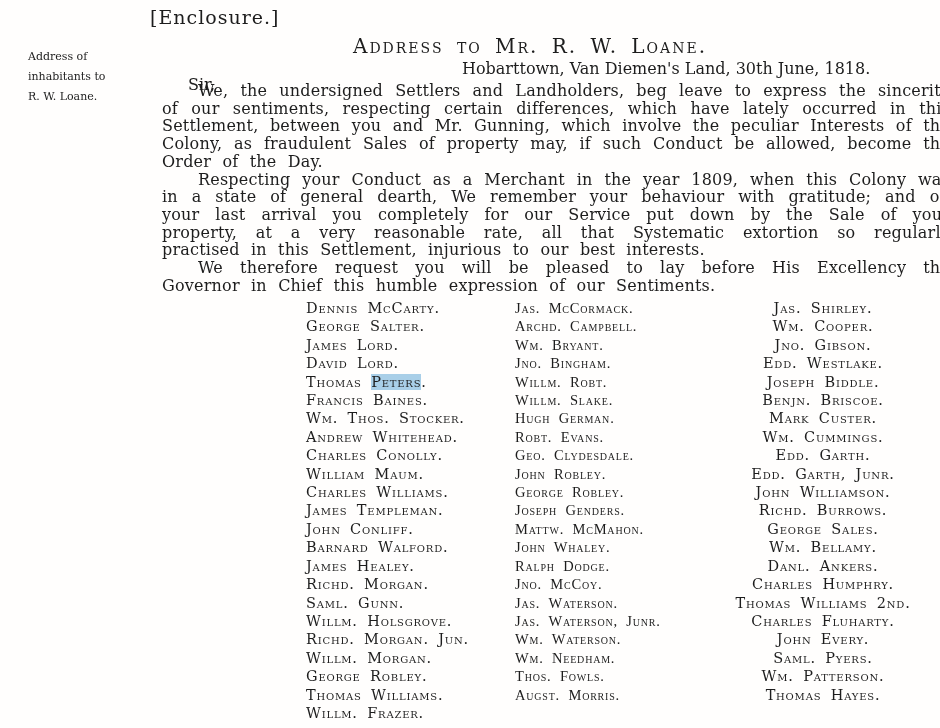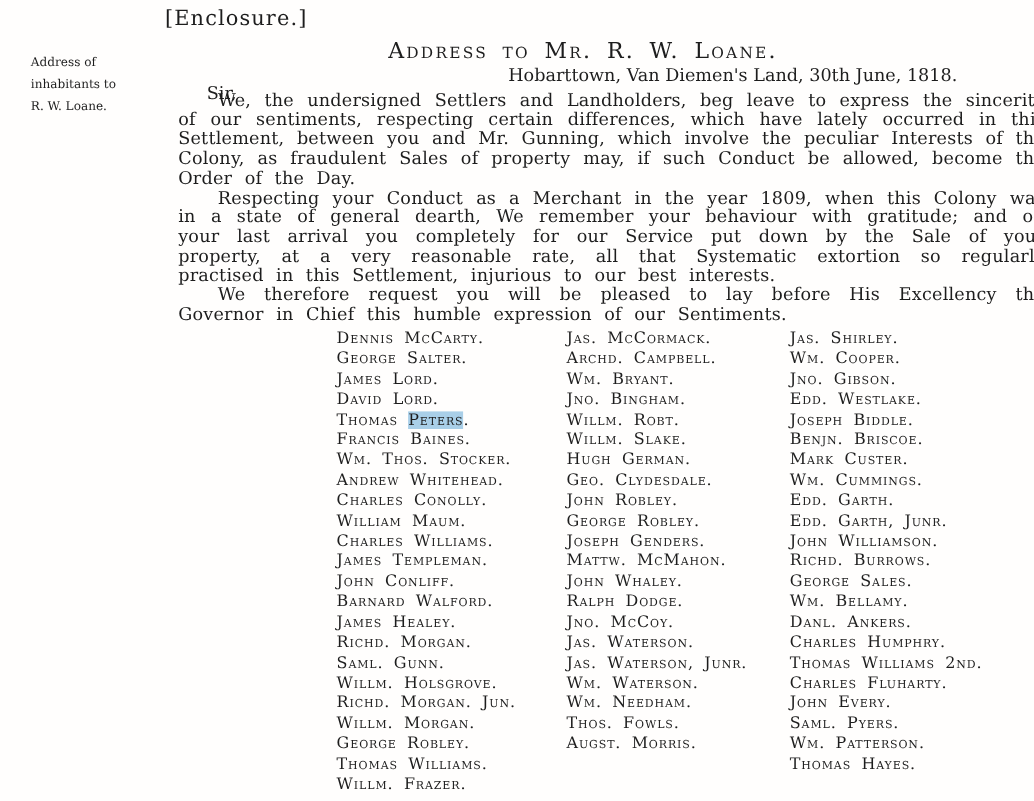--- a/index.html
+++ b/index.html
@@ -90,22 +90,22 @@
     left: 0;
     width: 756px;
     height: 429px;
   }
   .sig-col {
     position: absolute;
     top: 0;
     width: 210px;
   }
   .sig-col-1 { left: 306px; }
-  .sig-col-2 { left: 515px; }
-  .sig-col-3 { left: 718px; }
+  .sig-col-2 { left: 515px; font-family: Liberation Serif, serif; }
+  .sig-col-3 { left: 718px; text-align: center; }
   .sig-name {
     font-variant: small-caps;
     font-size: 14.5px;
     line-height: 18.4px;
     letter-spacing: 0.8px;
     word-spacing: 4px;
     white-space: nowrap;
   }
   .hl {
     background: var(--hl, #a9cfe8);
@@ -164,20 +164,21 @@
         <div class="sig-name">Willm. Frazer.</div>
       </div>
     <div class="sig-col sig-col-2">
         <div class="sig-name">Jas. McCormack.</div>
         <div class="sig-name">Archd. Campbell.</div>
         <div class="sig-name">Wm. Bryant.</div>
         <div class="sig-name">Jno. Bingham.</div>
         <div class="sig-name">Willm. Robt.</div>
         <div class="sig-name">Willm. Slake.</div>
         <div class="sig-name">Hugh German.</div>
+        <div class="sig-name">Robt. Evans.</div>
         <div class="sig-name">Geo. Clydesdale.</div>
         <div class="sig-name">John Robley.</div>
         <div class="sig-name">George Robley.</div>
         <div class="sig-name">Joseph Genders.</div>
         <div class="sig-name">Mattw. McMahon.</div>
         <div class="sig-name">John Whaley.</div>
         <div class="sig-name">Ralph Dodge.</div>
         <div class="sig-name">Jno. McCoy.</div>
         <div class="sig-name">Jas. Waterson.</div>
         <div class="sig-name">Jas. Waterson, Junr.</div>

